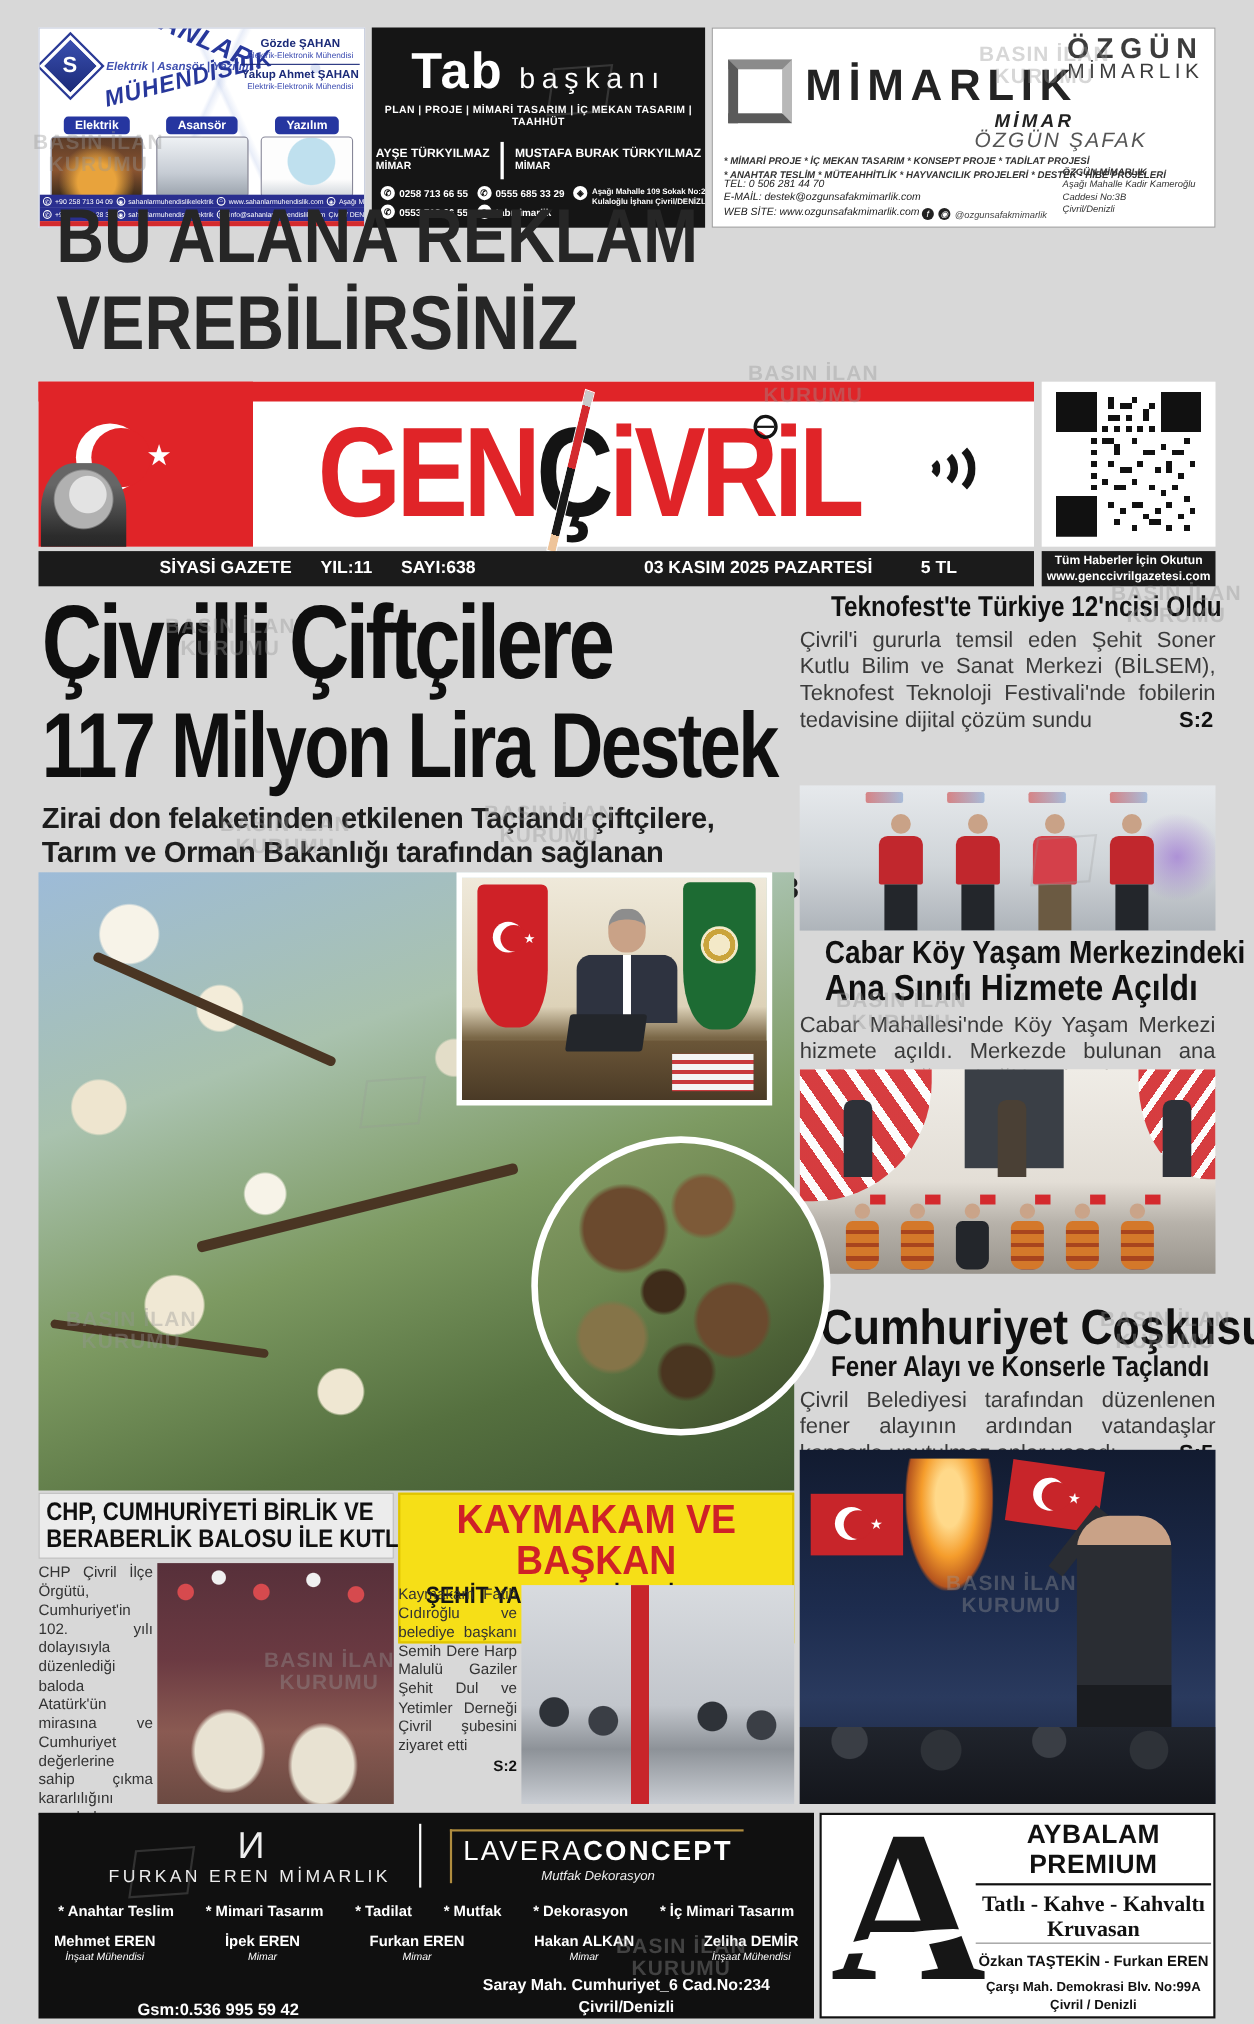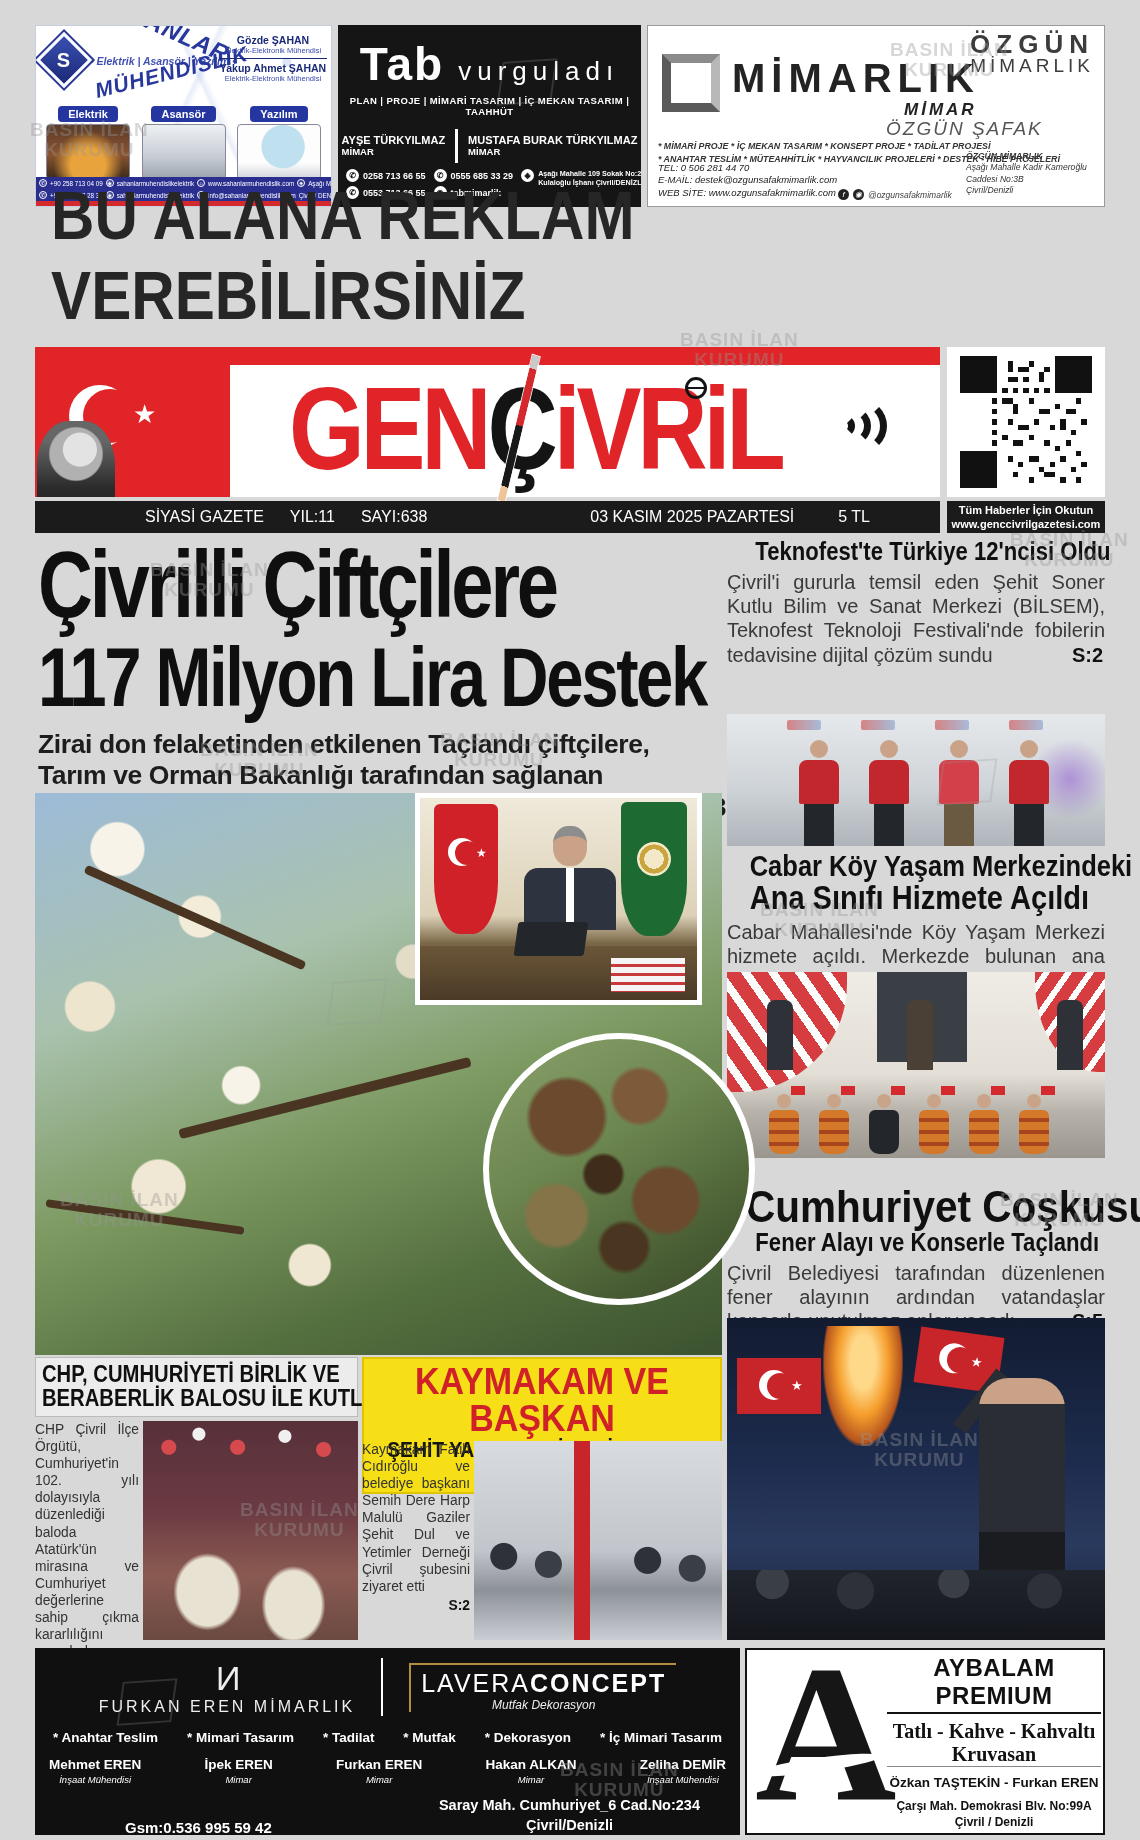--- a/index.html
+++ b/index.html
@@ -85,21 +85,21 @@
   .mh-logo .blk{color:#141414;position:relative;display:inline-block}
   .pencil{position:absolute;left:40%;top:-16%;width:11px;height:132%;transform:rotate(16deg);background:linear-gradient(180deg,#c9c9c9 0 9%,#d42a2e 9% 48%,#191919 48% 90%,#eec49a 90%);border:1px solid #fff}
   .globe{position:absolute;right:178px;top:16px;width:22px;height:22px;border:3px solid #141414;border-radius:50%;background:linear-gradient(#141414,#141414) center/100% 2px no-repeat}
   .wifi{position:absolute;right:4px;top:34px;width:50px;height:62px}
   .wifi i{position:absolute;left:0;top:50%;border:7px solid transparent;border-right-color:#141414;border-radius:50%}
   .wifi .a1{width:22px;height:22px;margin-top:-11px;left:2px}
   .wifi .a2{width:38px;height:38px;margin-top:-19px;left:2px}
   .wifi .a3{width:54px;height:54px;margin-top:-27px;left:2px}
   .mh-qr{position:absolute;left:912px;top:0;width:158px;height:150px;background:#fff;display:flex;align-items:center;justify-content:center}
   .mh-qr svg{width:132px;height:132px}
-  .mh-bar{position:absolute;left:0;top:154px;width:905px;height:32px;background:#1b1b1b;color:#fff;display:flex;align-items:center;font-weight:400;font-size:16px}
+  .mh-bar{position:absolute;left:0;top:154px;width:905px;height:32px;background:#1b1b1b;color:#fff;display:flex;align-items:center;font-weight:700;font-size:16px}
   .mh-bar .g1{margin-left:110px;display:flex;gap:26px}
   .mh-bar .g2{margin-left:auto;margin-right:70px;display:flex;gap:44px}
   .mh-caption{position:absolute;left:912px;top:154px;width:158px;height:32px;background:#1b1b1b;color:#fff;text-align:center;font-weight:700;font-size:11px;line-height:1.3;display:flex;flex-direction:column;justify-content:center}
   
   #lead{position:absolute;left:38px;top:538px;width:688px}
   #lead .h1{font-size:95px;font-weight:800;color:#0f0f0f;letter-spacing:-4px;transform:scaleX(.80);transform-origin:left center;white-space:nowrap;line-height:.98}
   #lead .h2{font-size:84px;font-weight:800;color:#0f0f0f;letter-spacing:-3px;transform:scaleX(.80);transform-origin:left center;white-space:nowrap;line-height:1.0;margin-top:4px}
   #lead .deck{margin-top:10px;font-size:26.5px;font-weight:700;color:#1d1d1d;line-height:1.18;letter-spacing:-.4px}
   #lead .deck .l{text-align:justify}
   #lead .deck .last{display:flex;justify-content:space-between;align-items:baseline}
@@ -304,21 +304,21 @@
         <span>info@sahanlarmuhendislik.com</span>
       <span>Çivril / DENİZLİ (Atasay Altın Market Üstü)</span>
     </div>
     <div class="sah-red"></div>
   </div>
 </div>
 
 <div class="ad" id="ad-tab">
   <div class="tab-logo-row">
     <span class="tab-logo">Tab</span>
-    <span class="tab-word">vurguladı</span>
+    <span class="tab-word">başkanı</span>
   </div>
   <div class="tab-serv">PLAN | PROJE | MİMARİ TASARIM | İÇ MEKAN TASARIM | TAAHHÜT</div>
   <div class="tab-people">
     <div class="tab-person">
       <div class="nm">AYŞE TÜRKYILMAZ</div>
       <div class="tt">MİMAR</div>
     </div>
     <div class="tab-vline"></div>
     <div class="tab-person">
       <div class="nm">MUSTAFA BURAK TÜRKYILMAZ</div>

